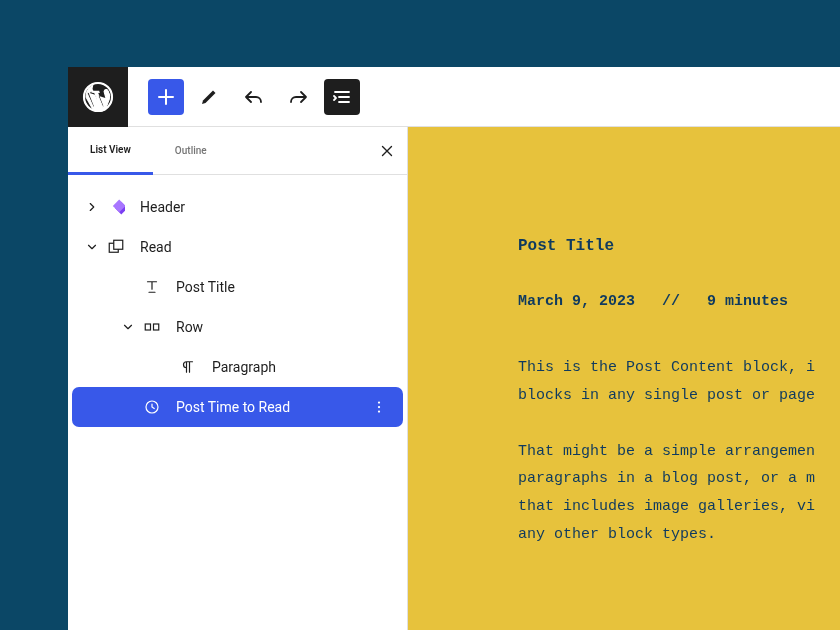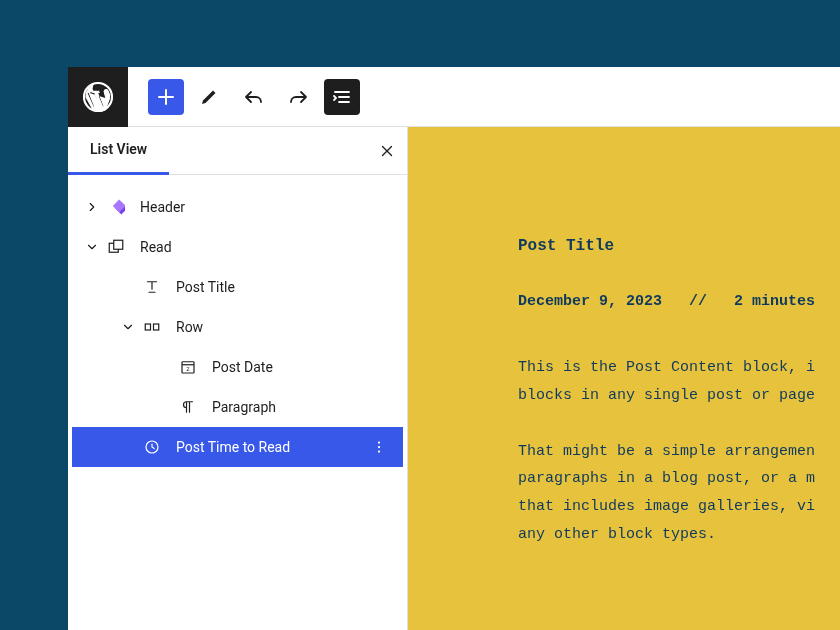--- a/index.html
+++ b/index.html
@@ -70,21 +70,21 @@
   align-items: center;
   height: 48px;
   border-bottom: 1px solid #e0e0e0;
   position: relative;
 }
 .tab {
   padding: 0 22px;
   height: 48px;
   display: flex;
   align-items: center;
-  font-size: 14px;
+  font-size: 10px;
   font-weight: 600;
   color: #1e1e1e;
   cursor: pointer;
 }
 .tab.active {
   border-bottom: 3px solid #3858e9;
 }
 .tab.inactive { color: #757575; font-weight: 500; }
 .close-btn {
   position: absolute;
@@ -105,21 +105,21 @@
   align-items: center;
   height: 40px;
   padding-right: 12px;
   font-size: 14px;
   color: #1e1e1e;
   cursor: pointer;
 }
 .tree-item.selected {
   background: #3858e9;
   color: #fff;
-  border-radius: 0;
+  border-radius: 7px;
   margin: 0 4px;
   padding-left: 44px;
 }
 .tree-item .chev {
   width: 24px;
   display: flex;
   align-items: center;
   justify-content: center;
 }
 .tree-item .ico {
@@ -206,20 +206,21 @@
         </svg>
       </div>
     </div>
   </div>
 
   <div class="body">
 
     <div class="sidebar">
       <div class="tabs">
         <div class="tab active">List View</div>
+        <div class="tab inactive">Outline</div>
         <div class="close-btn">
           <svg viewBox="0 0 24 24" width="18" height="18">
               <path d="M6 6l12 12M18 6L6 18" stroke="#1e1e1e" stroke-width="1.8" stroke-linecap="round"></path>
             </svg>
         </div>
       </div>
 
       <div class="tree">
 
         <div class="tree-item d1">
@@ -270,31 +271,20 @@
           </span>
           <span class="ico">
             <svg width="20" height="18" viewBox="0 0 24 24">
                 <rect x="3" y="8" width="7" height="8" stroke="#1e1e1e" stroke-width="1.6" fill="none"></rect>
                 <rect x="14" y="8" width="7" height="8" stroke="#1e1e1e" stroke-width="1.6" fill="none"></rect>
               </svg>
           </span>
           <span class="lbl">Row</span>
         </div>
 
-        <div class="tree-item d3">
-          <span class="chev"></span>
-          <span class="ico">
-            <svg width="18" height="18" viewBox="0 0 24 24">
-                <rect x="4" y="5" width="16" height="15" stroke="#1e1e1e" stroke-width="1.6" fill="none" rx="1"></rect>
-                <path d="M4 9h16" stroke="#1e1e1e" stroke-width="1.6"></path>
-                <text x="12" y="17" font-size="8" text-anchor="middle" fill="#1e1e1e" font-family="sans-serif">2</text>
-              </svg>
-          </span>
-          <span class="lbl">Post Date</span>
-        </div>
 
         <div class="tree-item d3">
           <span class="chev"></span>
           <span class="ico">
             <svg width="18" height="18" viewBox="0 0 24 24">
                 <path d="M10 5h8M14 5v14M10 5v14M10 5a4 4 0 100 8" stroke="#1e1e1e" stroke-width="1.6" fill="none" stroke-linecap="round"></path>
               </svg>
           </span>
           <span class="lbl">Paragraph</span>
         </div>
@@ -317,23 +307,23 @@
           </span>
         </div>
 
 
       </div>
     </div>
 
     <div class="canvas">
       <div class="title">Post Title</div>
       <div class="meta">
-        <span>December 9, 2023</span>
+        <span>March 9, 2023</span>
         &nbsp;&nbsp;<span>//</span>&nbsp;&nbsp;
-        <span>2 minutes</span>
+        <span>9 minutes</span>
       </div>
       <div class="para">This is the Post Content block, i
 blocks in any single post or page</div>
       <div class="para">That might be a simple arrangemen
 paragraphs in a blog post, or a m
 that includes image galleries, vi
 any other block types.</div>
     </div>
 
   </div>

